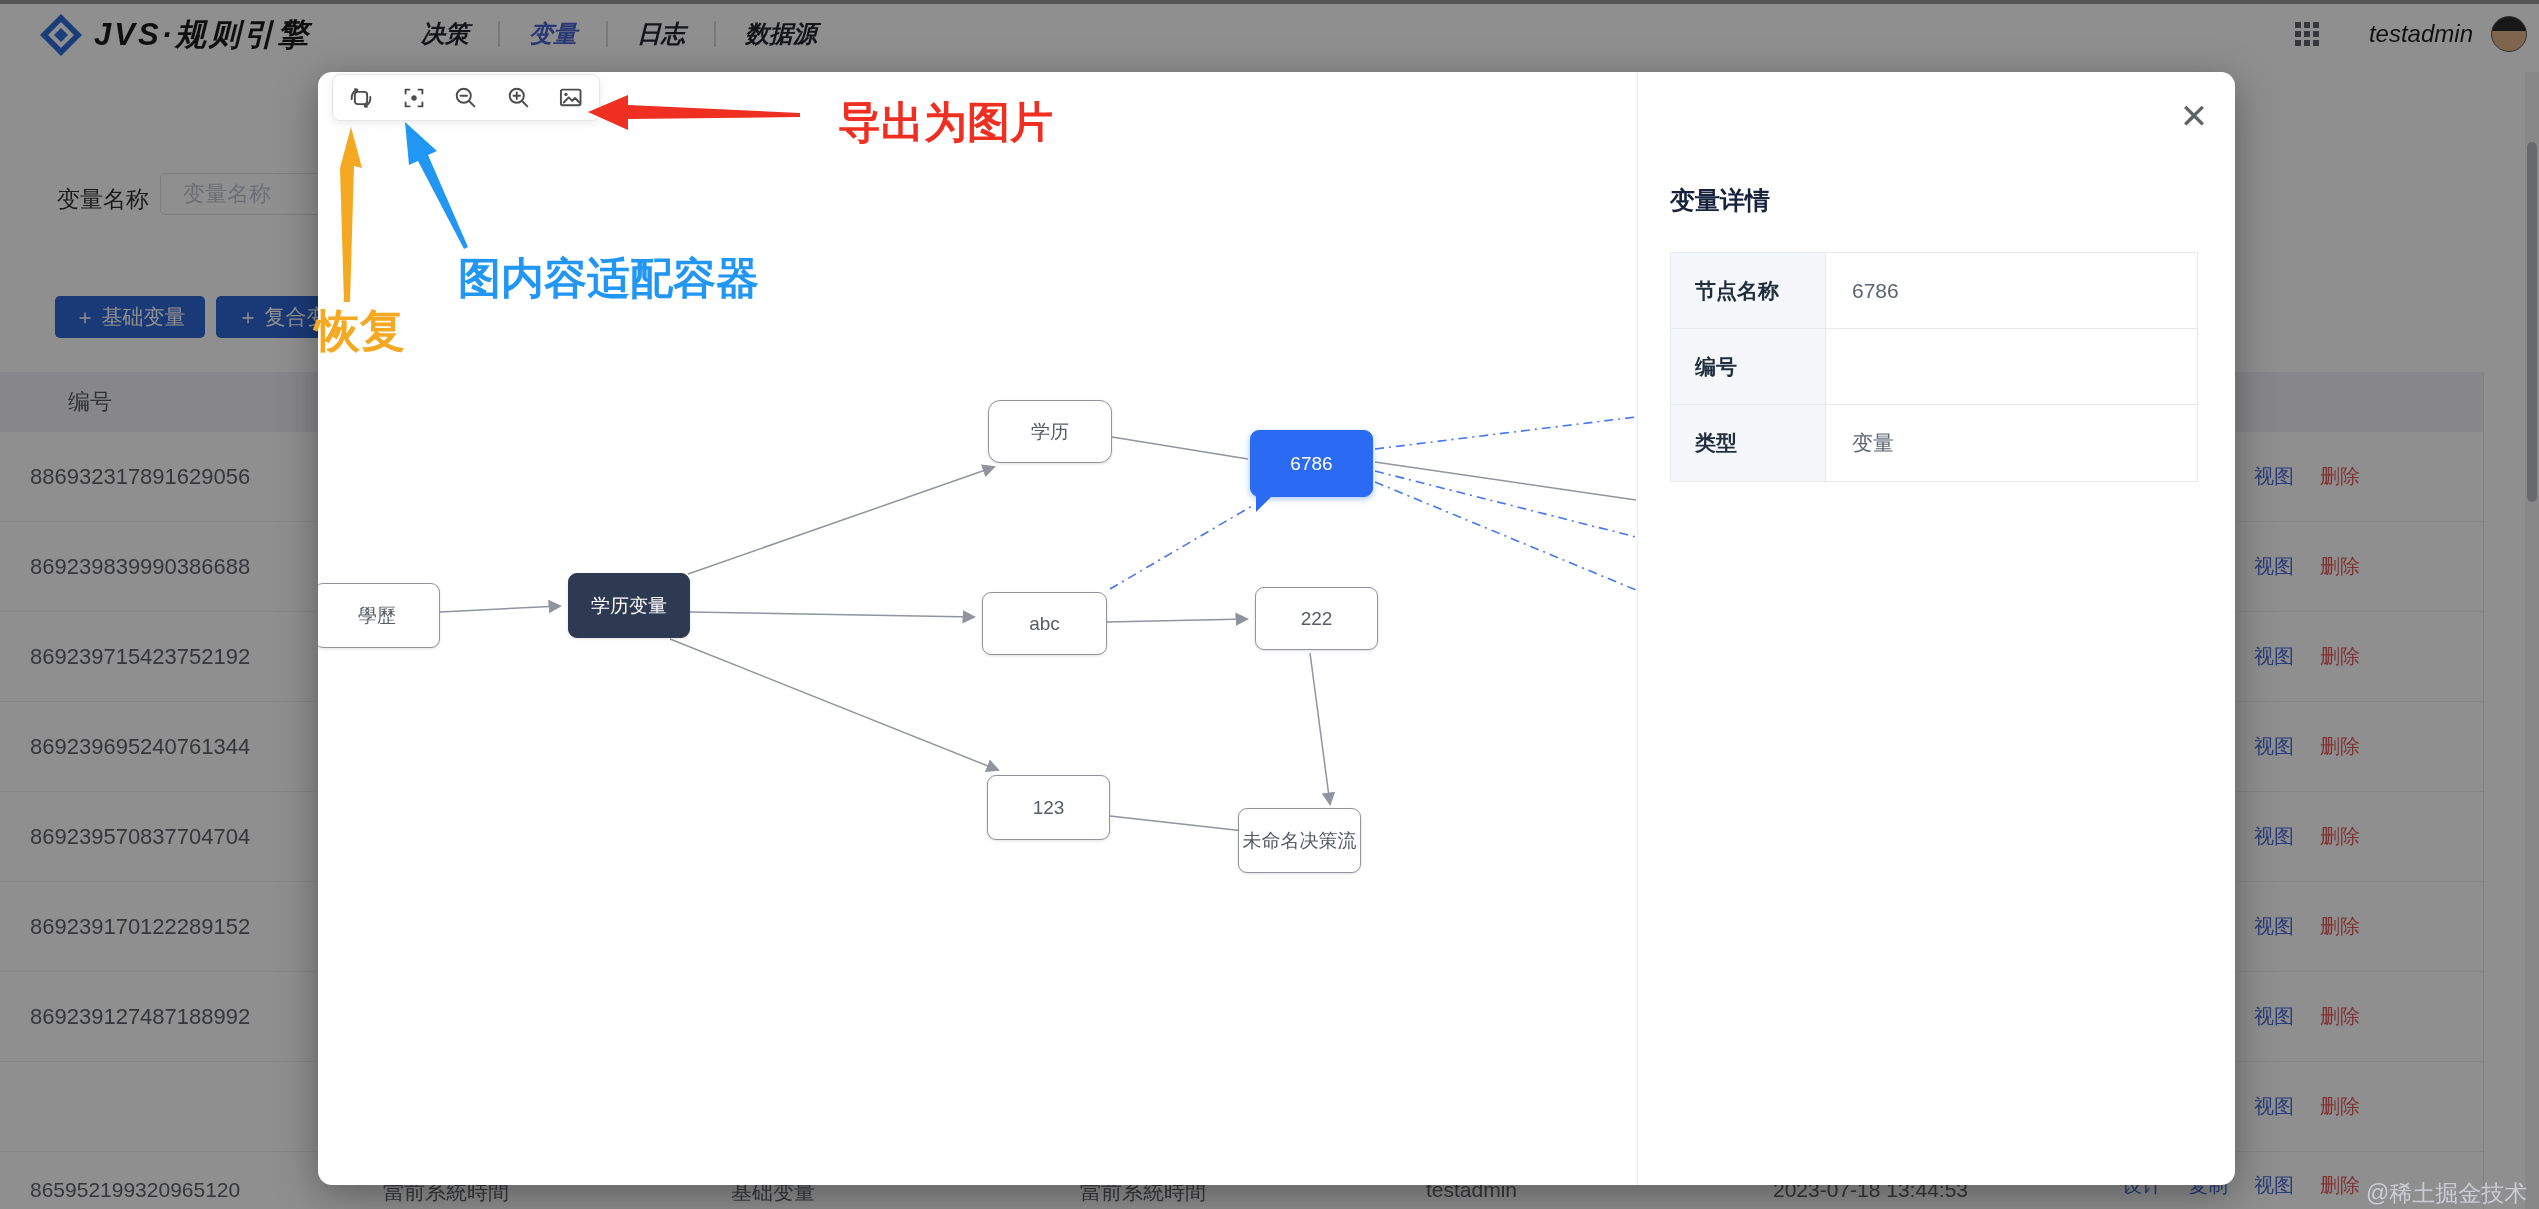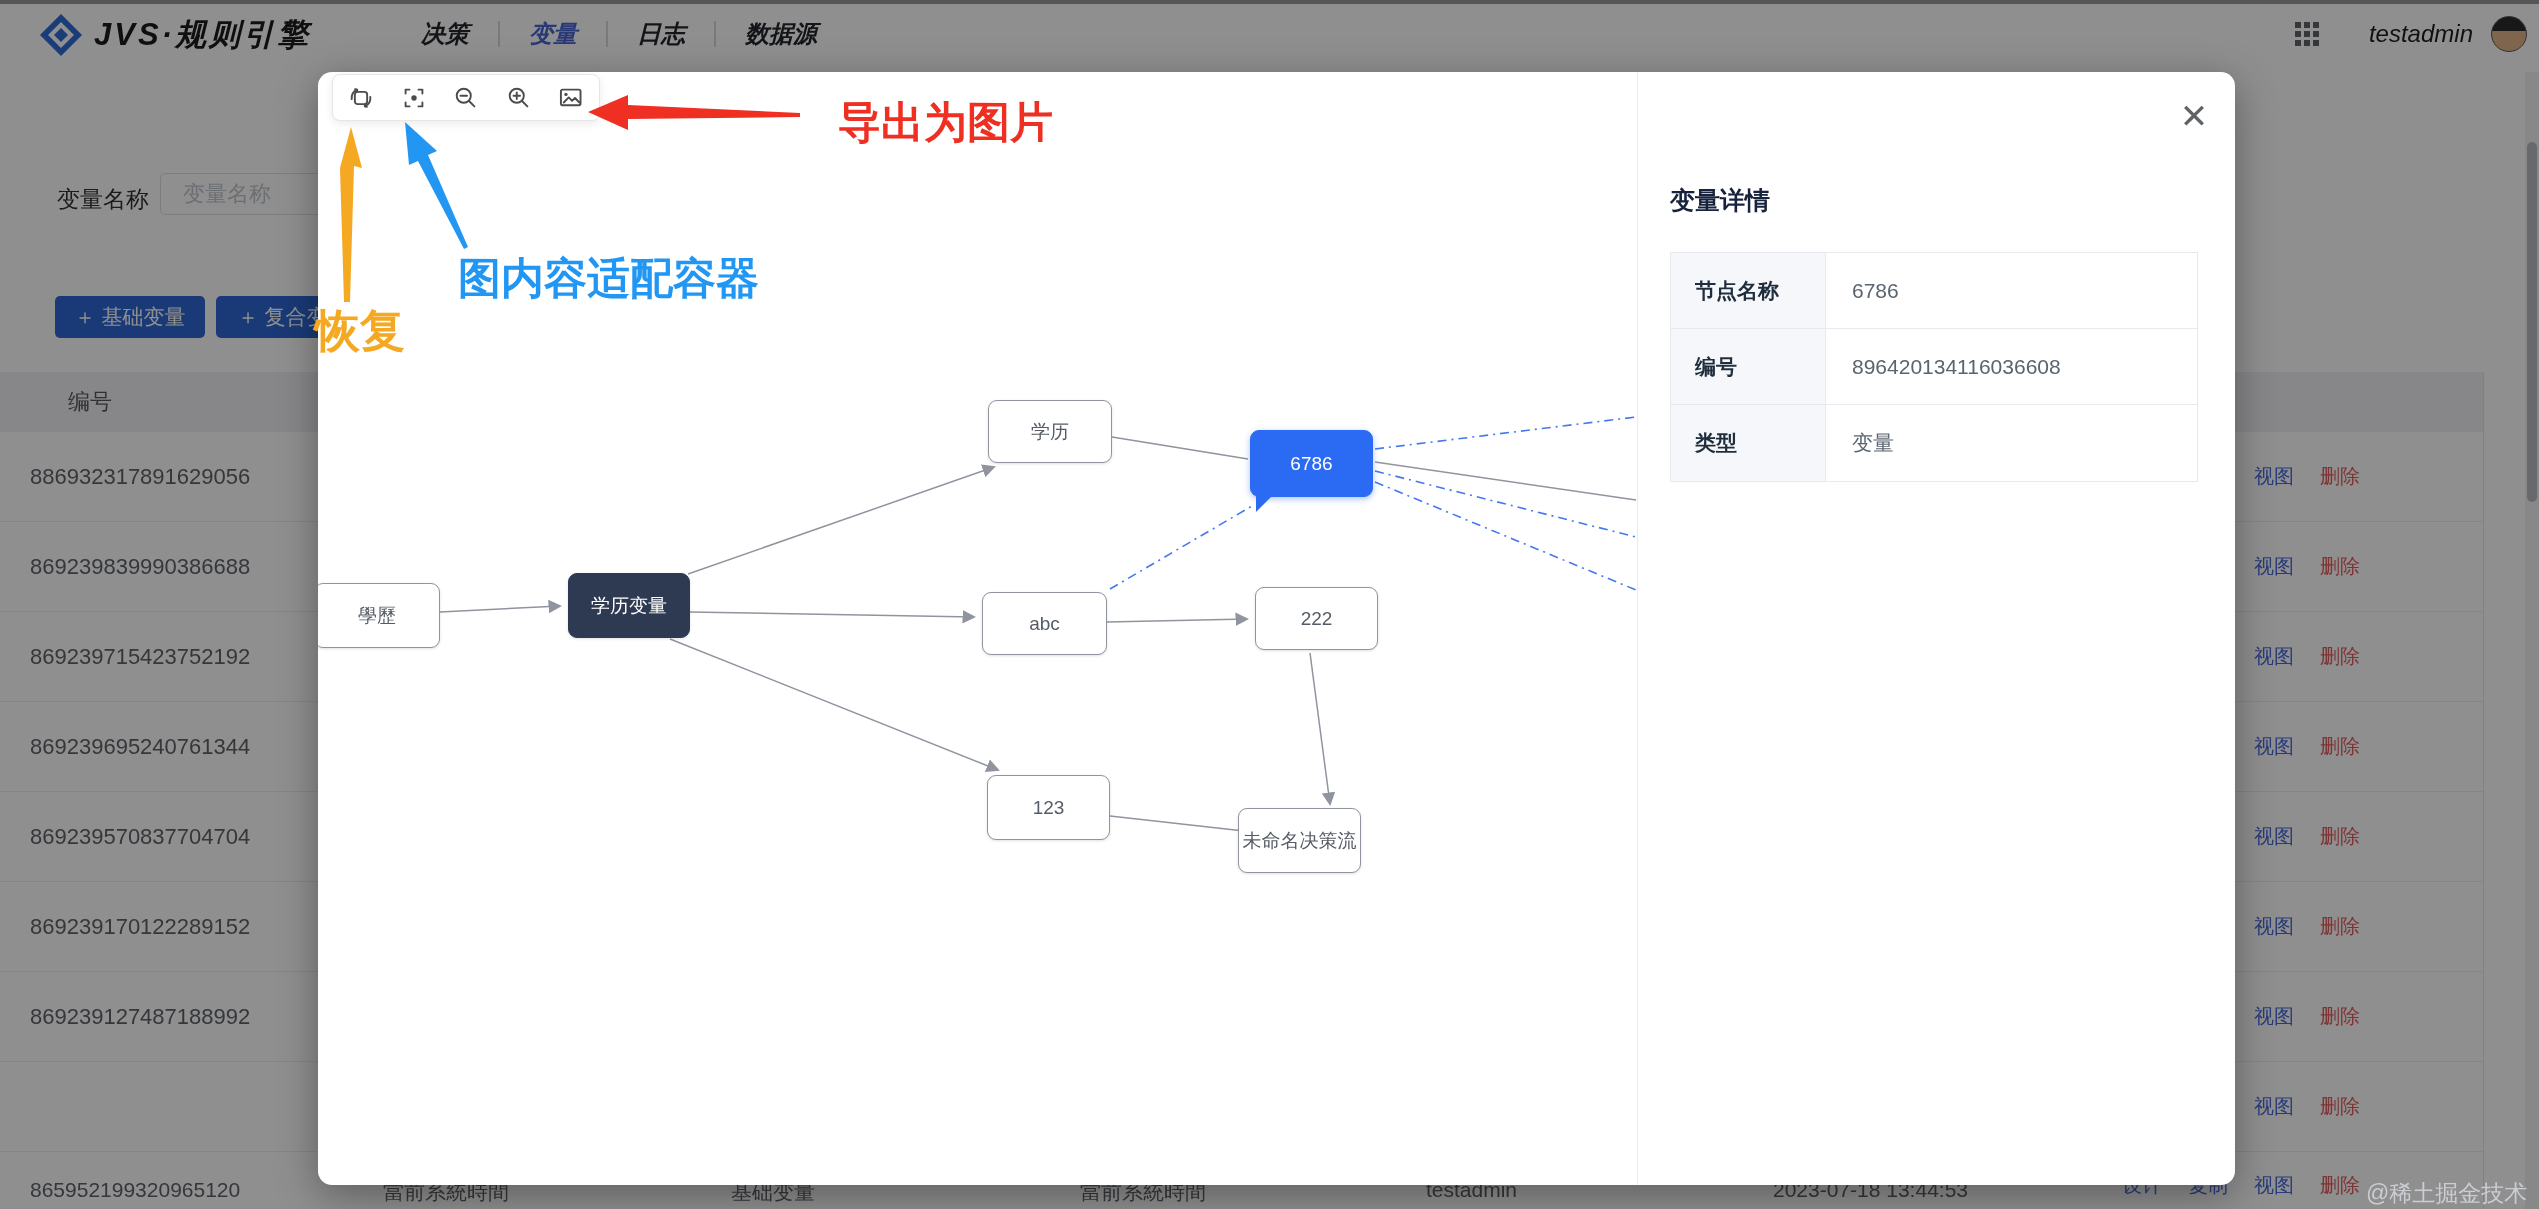--- a/index.html
+++ b/index.html
@@ -242,21 +242,21 @@
           <line x1="792" y1="744" x2="944" y2="761" stroke="#8f949e" stroke-width="1.5" marker-end="url(#arr)"></line>
           <line x1="792" y1="517" x2="934" y2="434" stroke="#4577f0" stroke-dasharray="9 5 2 5" stroke-width="1.6"></line>
           <line x1="1057" y1="377" x2="1318" y2="345" stroke="#4577f0" stroke-dasharray="9 5 2 5" stroke-width="1.6"></line>
           <line x1="1057" y1="390" x2="1318" y2="428" stroke="#8f949e" stroke-width="1.5"></line>
           <line x1="1057" y1="399" x2="1318" y2="465" stroke="#4577f0" stroke-dasharray="9 5 2 5" stroke-width="1.6"></line>
           <line x1="1057" y1="410" x2="1318" y2="518" stroke="#4577f0" stroke-dasharray="9 5 2 5" stroke-width="1.6"></line>
         </svg>
       <div id="nodes">
           <div class="node" style="left: -4px; top: 511px; width: 126px; height: 65px;">學歷</div>
           <div class="node dark" style="left: 250px; top: 501px; width: 122px; height: 65px;">学历变量</div>
-          <div class="node" style="left: 670px; top: 328px; width: 124px; height: 63px;">学历</div>
+          <div class="node" style="left: 670px; top: 328px; width: 124px; height: 63px; border-radius: 12px;">学历</div>
           <div class="node blue" style="left: 932px; top: 358px; width: 123px; height: 67px;">6786</div>
           <div class="node" style="left: 664px; top: 520px; width: 125px; height: 63px;">abc</div>
           <div class="node" style="left: 937px; top: 515px; width: 123px; height: 63px;">222</div>
           <div class="node" style="left: 669px; top: 703px; width: 123px; height: 65px;">123</div>
           <div class="node" style="left: 920px; top: 736px; width: 123px; height: 65px;">未命名决策流</div>
         </div>
     </div>
 
     <div class="toolbar" id="toolbar">
         <div class="tool"><svg viewBox="0 0 25 25">
@@ -294,21 +294,20 @@
 
     <div class="panel-divider"></div>
     <div class="detail-title">变量详情</div>
     <div class="detail-table" id="detail">
         <div class="drow">
           <div class="dlabel">节点名称</div>
           <div class="dvalue">6786</div>
         </div>
         <div class="drow">
           <div class="dlabel">编号</div>
-          <div class="dvalue">896420134116036608</div>
         </div>
         <div class="drow">
           <div class="dlabel">类型</div>
           <div class="dvalue">变量</div>
         </div>
       </div>
   </div>
 
   <div class="ann-layer">
     <svg width="2539" height="1209">

